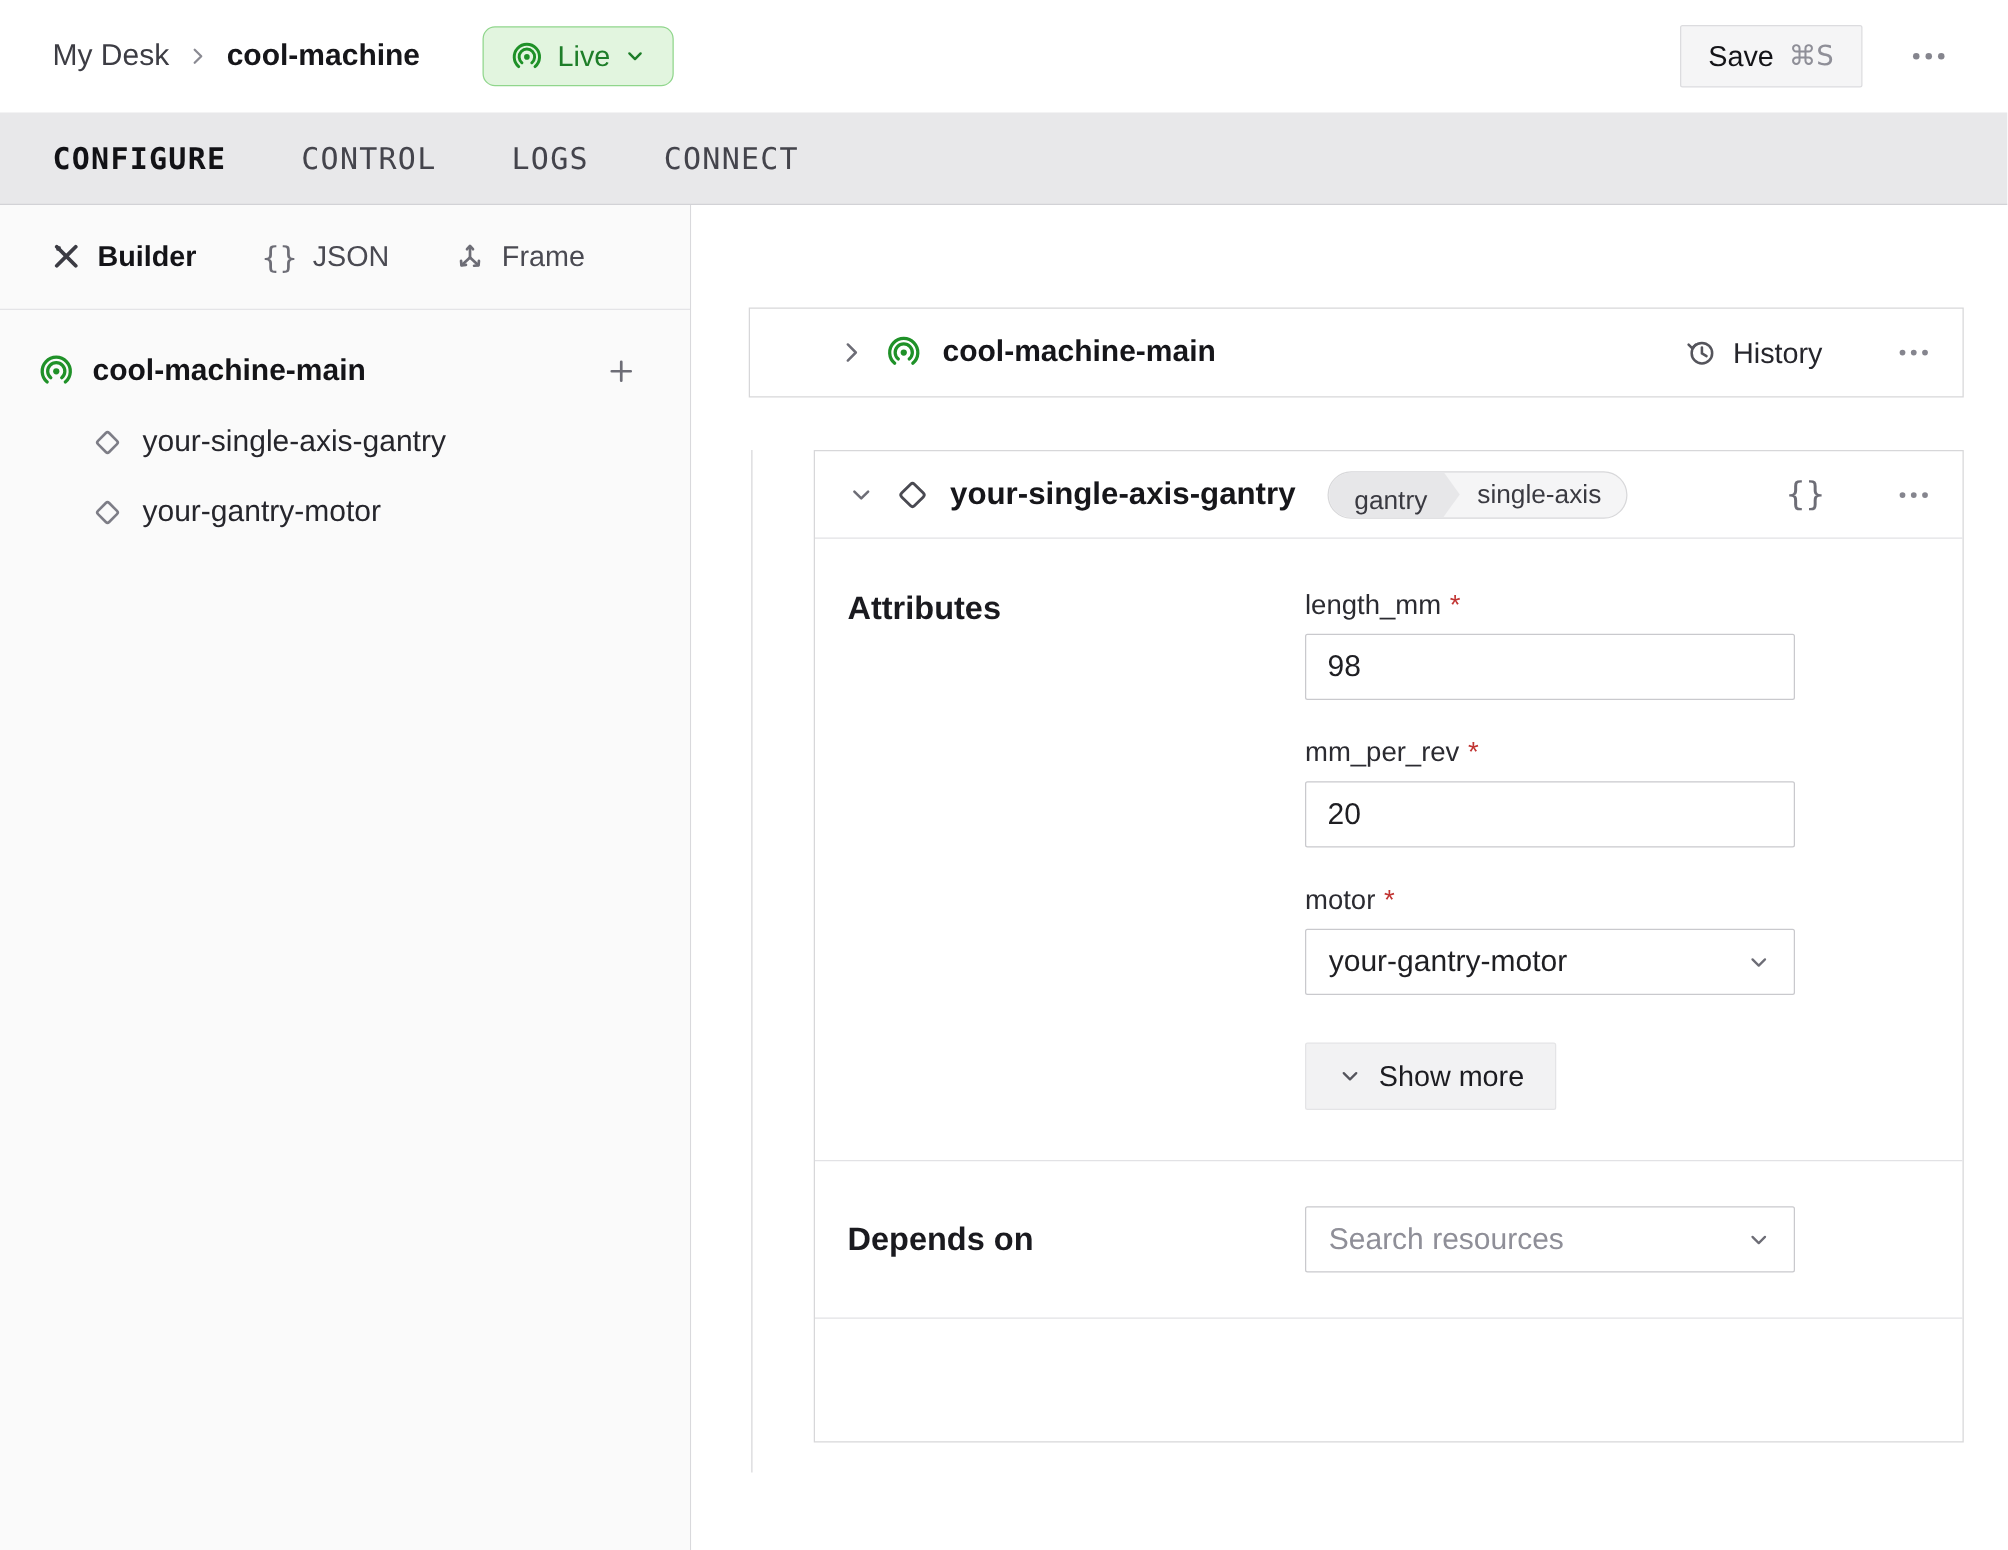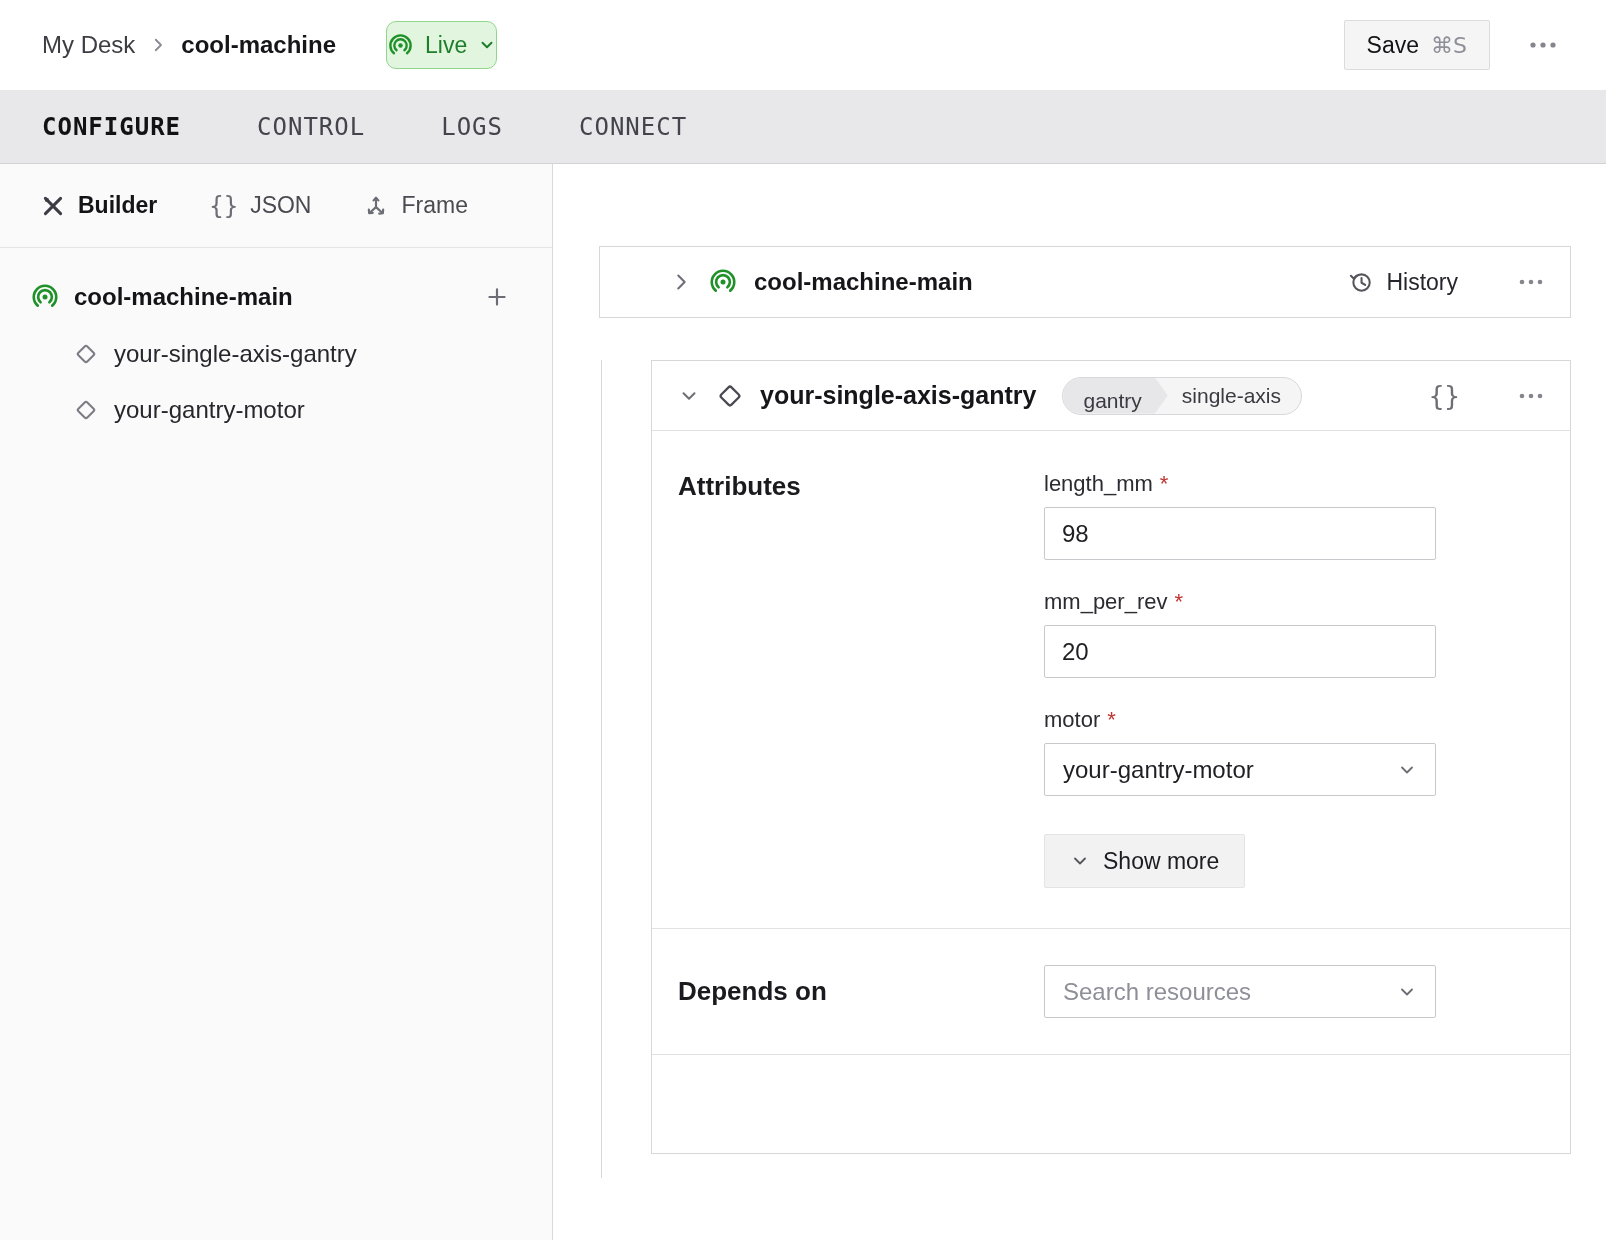--- a/index.html
+++ b/index.html
@@ -5,42 +5,42 @@
   * { margin:0; padding:0; box-sizing:border-box; }
   html,body { width:1606px; height:1240px; overflow:hidden; background:#fff;
     font-family:"Liberation Sans", sans-serif; color:#1f1f23; }
 
   
   .topbar { height:90px; display:flex; align-items:center; padding:0 48px 0 42px; background:#fff; }
   .crumb-root { font-size:24px; color:#3d3d44; }
   .crumb-sep { margin:0 14px; display:flex; align-items:center; }
   .crumb-current { font-size:24px; font-weight:700; color:#16161a; }
   .live-badge { margin-left:50px; display:inline-flex; align-items:center; gap:11px; height:48px;
-    padding:0 0; background:#e2f5df; border:1px solid #90d68c; border-radius:10px; cursor:pointer; }
+    padding:0 21px; background:#e2f5df; border:1px solid #90d68c; border-radius:10px; cursor:pointer; }
   .live-label { font-size:23px; color:#1e7e29; }
   .spacer { flex:1; }
   .save-btn { display:inline-flex; align-items:center; gap:12px; height:50px; padding:0 22px;
     background:#f5f5f6; border:1px solid #dcdcdf; border-radius:2px; font-size:23px; color:#141418; cursor:pointer; }
   .save-shortcut { color:#8f8f98; font-family:"DejaVu Sans", sans-serif; font-size:22px; }
   .icon-btn { background:none; border:none; cursor:pointer; display:inline-flex; align-items:center; }
   .topbar .icon-btn { margin-left:38px; }
 
   
   .tabbar { height:74px; background:#e8e8ea; border-bottom:1px solid #d2d2d6; display:flex;
-    align-items:center; gap:76px; padding-left:42px;
+    align-items:center; gap:60px; padding-left:42px;
     font-family:"DejaVu Sans Mono", monospace; font-size:24px; letter-spacing:1px; color:#44444c; }
   .tab { cursor:pointer; }
   .tab.active { font-weight:700; color:#121216; }
 
   
   .workspace { display:flex; height:1076px; }
   .sidebar { width:553px; background:#fafafa; border-right:1px solid #d9d9dc; }
   .mode-tabs { height:84px; border-bottom:1px solid #e4e4e7; display:flex; align-items:center;
     gap:52px; padding-left:40px; }
-  .mode-tab { display:inline-flex; align-items:center; gap:12px; font-size:23px; color:#4a4a52; cursor:pointer; }
+  .mode-tab { display:inline-flex; align-items:flex-start; gap:12px; font-size:23px; color:#4a4a52; cursor:pointer; }
   .mode-tab.active { font-weight:700; color:#141418; }
   .mode-braces { font-family:"DejaVu Sans Mono", monospace; font-size:24px; color:#6d6d76; }
 
   .tree { padding:34px 42px 0 30px; }
   .tree-root-row { display:flex; align-items:center; gap:14px; cursor:pointer; }
   .tree-root-label { font-size:24px; font-weight:700; color:#141418; flex:1; }
   .tree-children { margin:28px 0 0 42px; display:flex; flex-direction:column; gap:28px; }
   .tree-child { display:flex; align-items:center; gap:14px; font-size:24px; color:#26262c; cursor:pointer; }
 
   .content { flex:1; background:#fff; padding:82px 35px 0 46px; overflow:hidden; }

